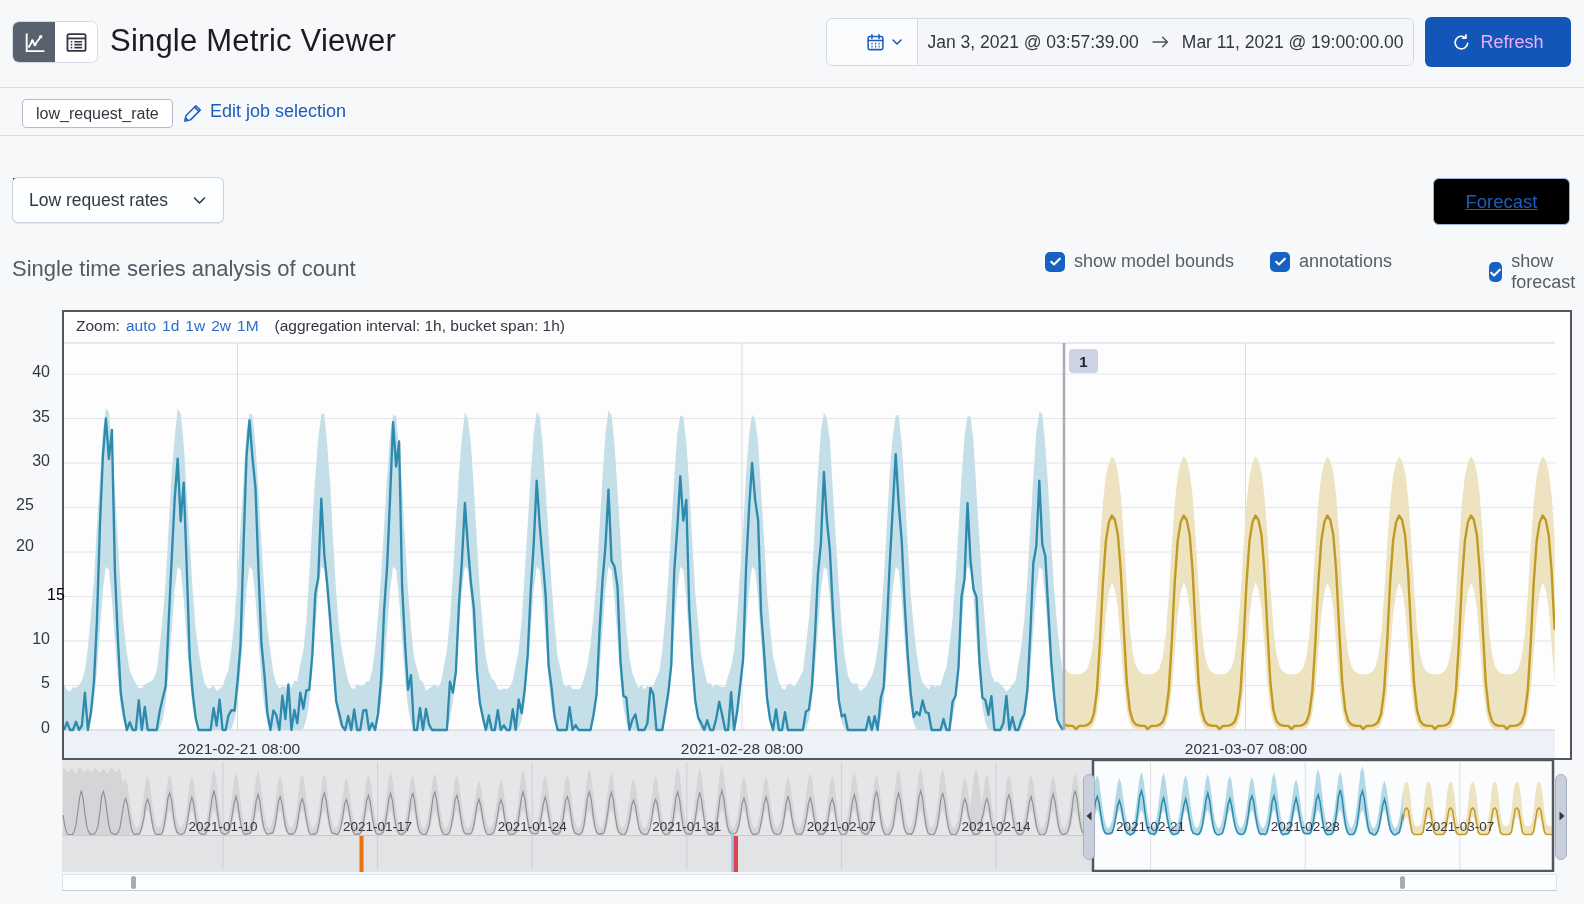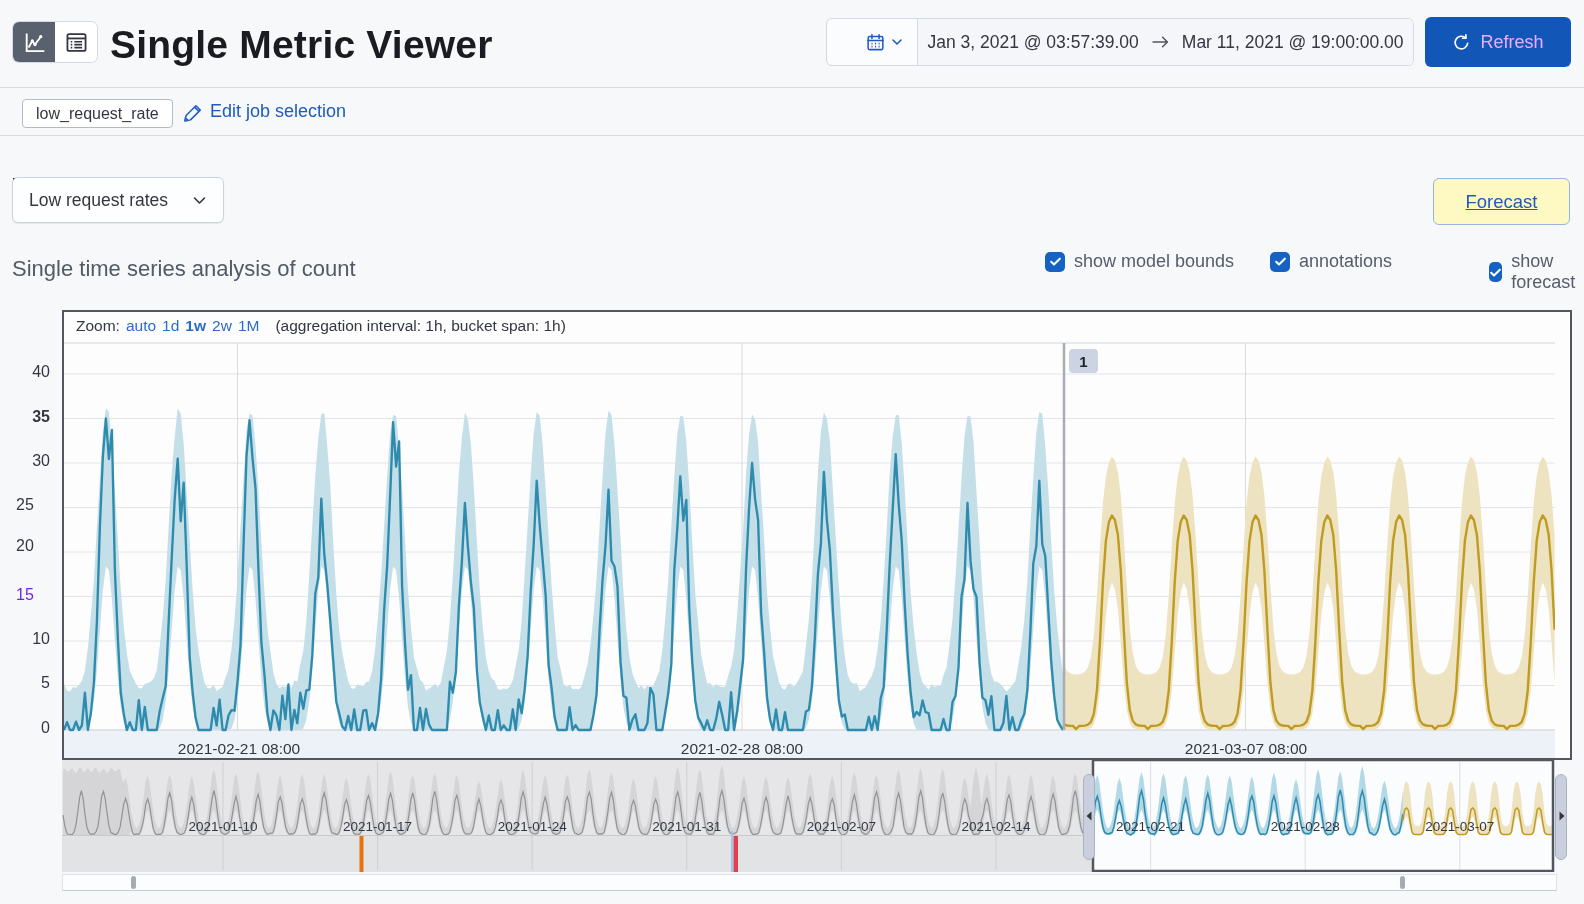--- a/index.html
+++ b/index.html
@@ -21,21 +21,21 @@
   </div>
   <div style="width:42px;height:40px;background:#fff;border-radius:0 6px 6px 0;
     display:flex;align-items:center;justify-content:center;">
     <svg width="25" height="25" viewBox="0 0 16 16" fill="none" stroke="#343741" stroke-width="1.15">
       <rect x="2.2" y="2.6" width="11.6" height="10.8" rx="1.1"></rect>
       <path d="M2.2 5.4h11.6"></path>
       <path d="M4.3 7.5h1M6.6 7.5h5M4.3 9.4h1M6.6 9.4h5M4.3 11.3h1M6.6 11.3h5" stroke-width="1.05"></path>
     </svg>
   </div>
 </div>
-<div class="abs" style="left:110px;top:23px;font-size:39px;color:#1a1c21;letter-spacing:0.2px;font-weight:bold;">Single Metric Viewer</div>
+<div class="abs" style="left:110px;top:23px;font-size:31px;color:#1a1c21;letter-spacing:0.2px;">Single Metric Viewer</div>
 
 <div class="abs" style="left:826px;top:18px;width:588px;height:48px;background:#fbfcfd;
   border:1px solid #d3dae6;border-radius:6px;display:flex;align-items:stretch;overflow:hidden;padding-left:25px;">
   <div style="width:66px;display:flex;align-items:center;justify-content:center;gap:6px;border-right:1px solid #d3dae6;">
     <svg width="19" height="19" viewBox="0 0 16 16" fill="none" stroke="#1d5bbf" stroke-width="1.3">
       <rect x="1.8" y="3" width="12.4" height="11" rx="1.4"></rect>
       <path d="M5 1.4v3.2M11 1.4v3.2M1.8 6.4h12.4" stroke-linecap="round"></path>
       <path d="M4.6 9h.9M7.6 9h.9M10.6 9h.9M4.6 11.4h.9M7.6 11.4h.9M10.6 11.4h.9" stroke-width="1.5"></path>
     </svg>
     <svg width="12" height="12" viewBox="0 0 12 12" fill="none" stroke="#1d5bbf" stroke-width="1.6">
@@ -77,21 +77,21 @@
 <div class="abs" style="left:12px;top:150px;font-size:15px;font-weight:bold;color:#1a1c21;margin-top:24px;">Detector</div>
 <div class="abs" style="left:12px;top:177px;width:212px;height:46px;background:#fdfeff;
   border:1px solid #ccd3e0;border-radius:6px;box-shadow:0 1px 1px rgba(152,162,179,0.2);
   display:flex;align-items:center;padding:0 16px;font-size:17.5px;color:#343741;">
   Low request rates
   <svg style="margin-left:auto" width="15" height="15" viewBox="0 0 12 12" fill="none" stroke="#343741" stroke-width="1.3">
     <path d="M2 4l4 4 4-4" stroke-linecap="round" stroke-linejoin="round"></path>
   </svg>
 </div>
 
-<div class="abs" style="left:1433px;top:178px;width:137px;height:47px;background:#fef9c3;
+<div class="abs" style="left:1433px;top:178px;width:137px;height:47px;background:#000000;
   border:1px solid #96b5e2;border-radius:6px;display:flex;align-items:center;justify-content:center;">
   <span style="color:#1c5cbd;font-size:18.5px;text-decoration:underline;">Forecast</span>
 </div>
 
 <div class="abs" style="left:12px;top:256px;font-size:22px;color:#525a66;">Single time series analysis of count</div>
 
 <div class="abs" style="left:1045px;top:251px;display:flex;align-items:center;gap:9px;">
   <div style="width:20px;height:20px;border-radius:5px;background:#1562c2;display:flex;align-items:center;justify-content:center;">
     <svg width="13" height="13" viewBox="0 0 12 12" fill="none" stroke="#fff" stroke-width="1.9">
       <path d="M2 6.2 4.6 8.8 10 3.4" stroke-linecap="round" stroke-linejoin="round"></path>
@@ -114,21 +114,21 @@
     </svg>
   </div>
   <span style="font-size:18px;color:#565d68;">show forecast</span>
 </div>
 
 <div class="abs" style="left:62px;top:310px;width:1510px;height:450px;border:2px solid #53565e;background:#fdfdfe;">
  <div class="abs" style="left:12px;top:5px;font-size:15.5px;display:flex;gap:6px;align-items:center;">
    <span>Zoom:</span>
    <span style="color:#2a6cc8;">auto</span>
       <span style="color:#2a6cc8;">1d</span>
-      <span style="color:#2a6cc8;font-weight:bold;">1w</span>
+      <span style="color:#2a6cc8;">1w</span>
       <span style="color:#2a6cc8;">2w</span>
       <span style="color:#2a6cc8;">1M</span>
    <span style="margin-left:10px;">(aggregation interval: 1h, bucket span: 1h)</span>
  </div>
  <svg class="abs" style="left:0;top:0;" width="1491" height="446" viewBox="0 0 1491 446">
   <rect x="0" y="419" width="1491" height="27" fill="#edf1f8"></rect>
   <line x1="0" x2="1491" y1="31" y2="31" stroke="#ccd6e6" stroke-width="1"></line>
   <line x1="0" x2="1491" y1="62" y2="62" stroke="#e3e4e7" stroke-width="1"></line>
       <line x1="0" x2="1491" y1="106.5" y2="106.5" stroke="#e3e4e7" stroke-width="1"></line>
       <line x1="0" x2="1491" y1="151" y2="151" stroke="#e3e4e7" stroke-width="1"></line>
@@ -147,25 +147,25 @@
   <polyline points="1000.0,412.4 1003.0,413.5 1006.0,413.8 1009.0,413.9 1012.0,417.1 1015.0,414.0 1018.0,413.9 1020.9,413.6 1023.9,412.7 1026.9,410.0 1029.9,401.6 1032.9,378.8 1035.9,331.2 1038.9,270.8 1041.9,228.8 1044.9,210.1 1047.9,203.5 1050.9,208.0 1053.9,222.9 1056.8,259.1 1059.8,317.7 1062.8,370.5 1065.8,398.2 1068.8,408.8 1071.8,412.4 1074.8,413.5 1077.8,413.8 1080.8,413.9 1083.8,417.1 1086.8,414.0 1089.8,413.9 1092.7,413.6 1095.7,412.7 1098.7,410.0 1101.7,401.6 1104.7,378.8 1107.7,331.2 1110.7,270.8 1113.7,228.8 1116.7,210.1 1119.7,203.5 1122.7,208.0 1125.7,222.9 1128.6,259.1 1131.6,317.7 1134.6,370.5 1137.6,398.2 1140.6,408.8 1143.6,412.4 1146.6,413.5 1149.6,413.8 1152.6,413.9 1155.6,417.1 1158.6,414.0 1161.6,413.9 1164.5,413.6 1167.5,412.7 1170.5,410.0 1173.5,401.6 1176.5,378.8 1179.5,331.2 1182.5,270.8 1185.5,228.8 1188.5,210.1 1191.5,203.5 1194.5,208.0 1197.5,222.9 1200.4,259.1 1203.4,317.7 1206.4,370.5 1209.4,398.2 1212.4,408.8 1215.4,412.4 1218.4,413.5 1221.4,413.8 1224.4,413.9 1227.4,417.1 1230.4,414.0 1233.4,413.9 1236.3,413.6 1239.3,412.7 1242.3,410.0 1245.3,401.6 1248.3,378.8 1251.3,331.2 1254.3,270.8 1257.3,228.8 1260.3,210.1 1263.3,203.5 1266.3,208.0 1269.3,222.9 1272.2,259.1 1275.2,317.7 1278.2,370.5 1281.2,398.2 1284.2,408.8 1287.2,412.4 1290.2,413.5 1293.2,413.8 1296.2,413.9 1299.2,417.1 1302.2,414.0 1305.2,413.9 1308.1,413.6 1311.1,412.7 1314.1,410.0 1317.1,401.6 1320.1,378.8 1323.1,331.2 1326.1,270.8 1329.1,228.8 1332.1,210.1 1335.1,203.5 1338.1,208.0 1341.1,222.9 1344.0,259.1 1347.0,317.7 1350.0,370.5 1353.0,398.2 1356.0,408.8 1359.0,412.4 1362.0,413.5 1365.0,413.8 1368.0,413.9 1371.0,417.1 1374.0,414.0 1377.0,413.9 1379.9,413.6 1382.9,412.7 1385.9,410.0 1388.9,401.6 1391.9,378.8 1394.9,331.2 1397.9,270.8 1400.9,228.8 1403.9,210.1 1406.9,203.5 1409.9,208.0 1412.9,222.9 1415.8,259.1 1418.8,317.7 1421.8,370.5 1424.8,398.2 1427.8,408.8 1430.8,412.4 1433.8,413.5 1436.8,413.8 1439.8,413.9 1442.8,417.1 1445.8,414.0 1448.8,413.9 1451.7,413.6 1454.7,412.7 1457.7,410.0 1460.7,401.6 1463.7,378.8 1466.7,331.2 1469.7,270.8 1472.7,228.8 1475.7,210.1 1478.7,203.5 1481.7,208.0 1484.7,222.9 1487.6,259.1 1490.6,317.7" fill="none" stroke="#c09b22" stroke-width="2.4" stroke-linejoin="round"></polyline>
   <line x1="1000" x2="1000" y1="31" y2="418" stroke="#a9adb3" stroke-width="2.5"></line>
   <text x="175" y="442" font-size="15.5" text-anchor="middle" fill="#343741">2021-02-21 08:00</text>
   <text x="678" y="442" font-size="15.5" text-anchor="middle" fill="#343741">2021-02-28 08:00</text>
   <text x="1182" y="442" font-size="15.5" text-anchor="middle" fill="#343741">2021-03-07 08:00</text>
  </svg>
  <div class="abs" style="left:1005px;top:37px;width:29px;height:24px;background:#ccd4e4;border-radius:4px;
    display:flex;align-items:center;justify-content:center;font-size:15px;font-weight:bold;color:#20242c;">1</div>
 </div>
 <div class="abs" style="left:0;top:363px;width:50px;text-align:right;font-size:16px;color:#343741;">40</div>
-<div class="abs" style="left:0;top:408px;width:50px;text-align:right;font-size:16px;color:#343741;font-weight:bold;">35</div>
+<div class="abs" style="left:0;top:408px;width:50px;text-align:right;font-size:16px;color:#343741;">35</div>
 <div class="abs" style="left:0;top:452px;width:50px;text-align:right;font-size:16px;color:#343741;">30</div>
 <div class="abs" style="left:0;top:496px;width:50px;text-align:center;font-size:16px;color:#343741;">25</div>
 <div class="abs" style="left:0;top:537px;width:50px;text-align:center;font-size:16px;color:#343741;">20</div>
-<div class="abs" style="left:0;top:586px;width:50px;text-align:center;font-size:16px;color:#6d28d9;">15</div>
+<div class="abs" style="left:0;top:586px;width:50px;text-align:left;font-size:16px;color:#000000;padding-left:47px;">15</div>
 <div class="abs" style="left:0;top:630px;width:50px;text-align:right;font-size:16px;color:#343741;">10</div>
 <div class="abs" style="left:0;top:674px;width:50px;text-align:right;font-size:16px;color:#343741;">5</div>
 <div class="abs" style="left:0;top:719px;width:50px;text-align:right;font-size:16px;color:#343741;">0</div>
 
 <svg class="abs" style="left:62px;top:760px;" width="1495" height="112" viewBox="0 0 1495 112">
   <rect x="0" y="0" width="1031" height="76" fill="#e6e6e8"></rect>
   <rect x="0" y="76" width="1031" height="36" fill="#e2e3e5"></rect>
   <rect x="1031" y="0" width="460" height="110" fill="#fbfcfd"></rect>
   <line x1="161" x2="161" y1="2" y2="110" stroke="#cdcfd3" stroke-width="1"></line>
     <line x1="315.6" x2="315.6" y1="2" y2="110" stroke="#cdcfd3" stroke-width="1"></line>

